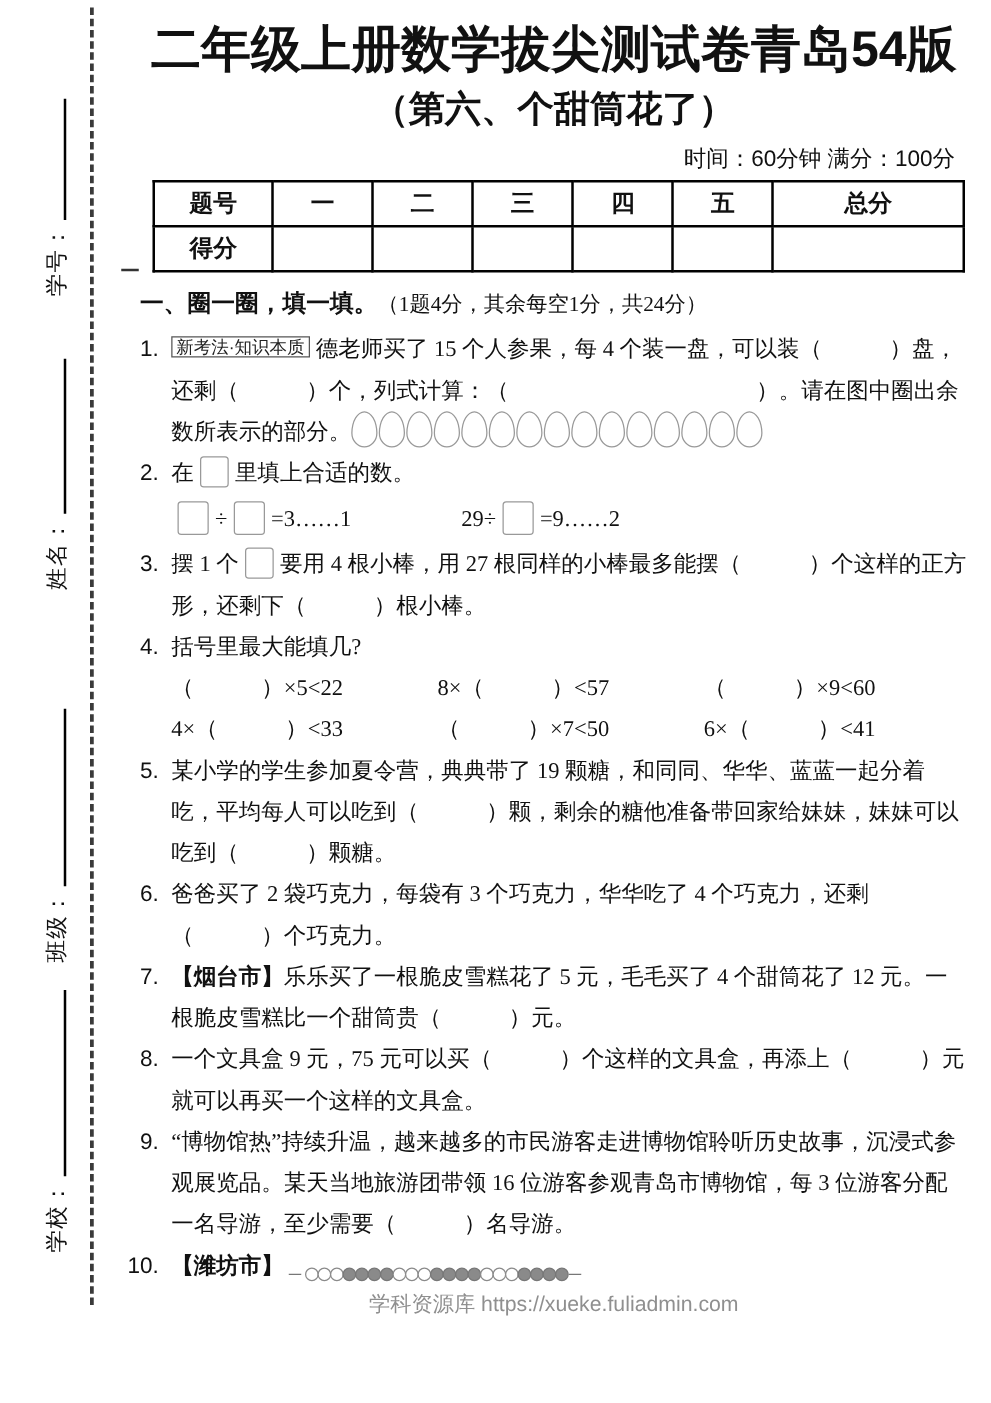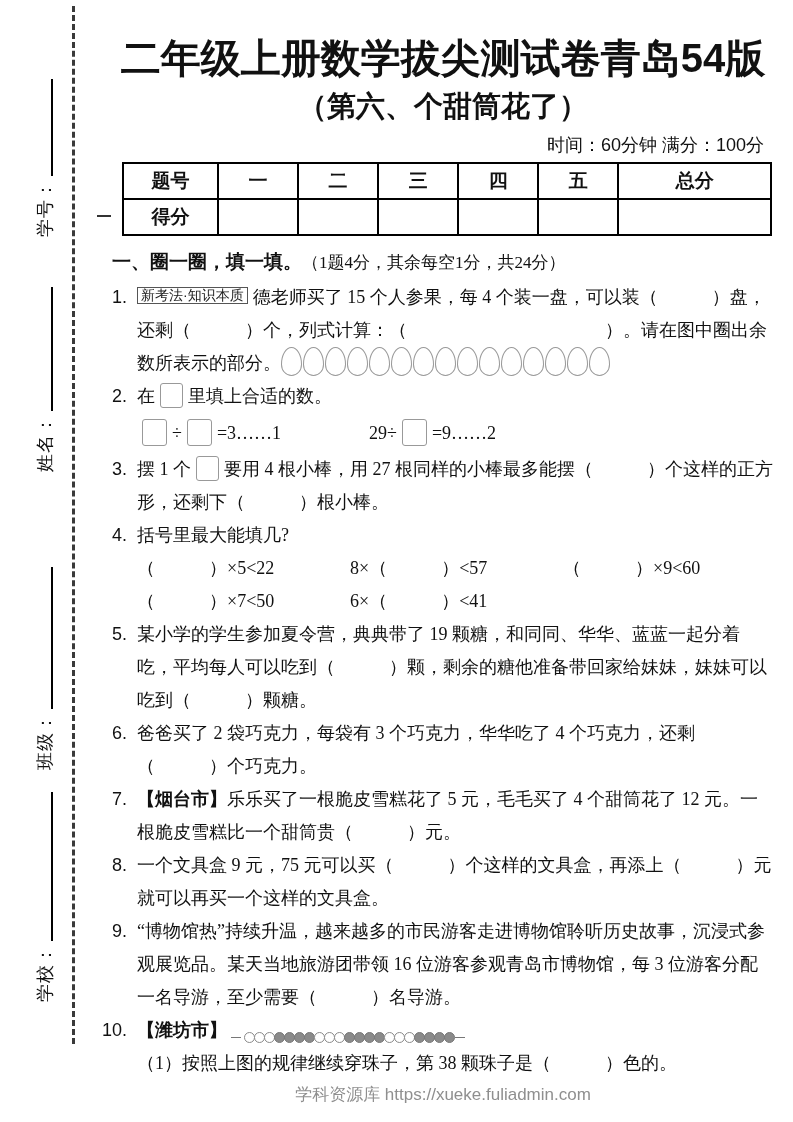--- a/index.html
+++ b/index.html
@@ -14,21 +14,21 @@
   .seal-item{position:absolute;display:flex;align-items:flex-end;height:30px;
              transform:rotate(-90deg);transform-origin:0 0;}
   .seal-label{font-size:18px;letter-spacing:1px;white-space:nowrap;line-height:26px;}
   .seal-line{flex:1;border-bottom:2px solid #000;margin:0 2px 5px 4px;}
   .seal-xuehao{left:28px;top:237px;width:160px;}
   .seal-xingming{left:28px;top:472px;width:187px;}
   .seal-banji{left:28px;top:770px;width:205px;}
   .seal-xuexiao{left:28px;top:1002px;width:212px;}
 
   
-  .main{position:absolute;left:112px;top:32px;width:662px;}
+  .main{position:absolute;left:112px;top:14px;width:662px;}
   .title{font-family:"Liberation Sans", sans-serif;font-weight:bold;
          font-size:40px;line-height:52px;text-align:center;white-space:nowrap;}
   .subtitle{font-family:"Liberation Sans", sans-serif;font-weight:bold;
             font-size:29px;line-height:40px;text-align:center;margin-top:2px;}
   .info-line{font-family:"Liberation Sans", sans-serif;font-size:18px;
              line-height:22px;text-align:right;margin-top:8px;padding-right:10px;}
 
   table.score{border-collapse:collapse;width:650px;margin:6px auto 10px 10px;}
   table.score td{border:2px solid #000;height:34px;text-align:center;
                  font-family:"Liberation Sans", sans-serif;font-weight:bold;
@@ -171,20 +171,21 @@
 
     <div class="q">
       <span class="qnum">4.</span>
       <span>括号里最大能填几?</span>
       <div class="grid4">
         <span>（　　　）×5&lt;22</span>
         <span>8×（　　　）&lt;57</span>
         <span>（　　　）×9&lt;60</span>
       </div>
       <div class="grid4">
+        <span>4×（　　　）&lt;33</span>
         <span>（　　　）×7&lt;50</span>
         <span>6×（　　　）&lt;41</span>
       </div>
     </div>
 
     <div class="q">
       <span class="qnum">5.</span>
       <span>某小学的学生参加夏令营，典典带了 19 颗糖，和同同、华华、蓝蓝一起分着吃，平均每人可以吃到（　　　）颗，剩余的糖他准备带回家给妹妹，妹妹可以吃到（　　　）颗糖。</span>
     </div>
 
@@ -230,19 +231,18 @@
             <span class="bead bead-white"></span>
             <span class="bead bead-white"></span>
             <span class="bead bead-white"></span>
             <span class="bead bead-gray"></span>
             <span class="bead bead-gray"></span>
             <span class="bead bead-gray"></span>
             <span class="bead bead-gray"></span>
           </span>
           <span class="string-line"></span>
         </span>
-      <div>（1）按照上图的规律继续穿珠子，第 38 颗珠子是（　　　）色的。</div>
     </div>
 
   </div>
 
   <div class="footer">学科资源库 https://xueke.fuliadmin.com</div>
 </div>
 
 </body></html>

